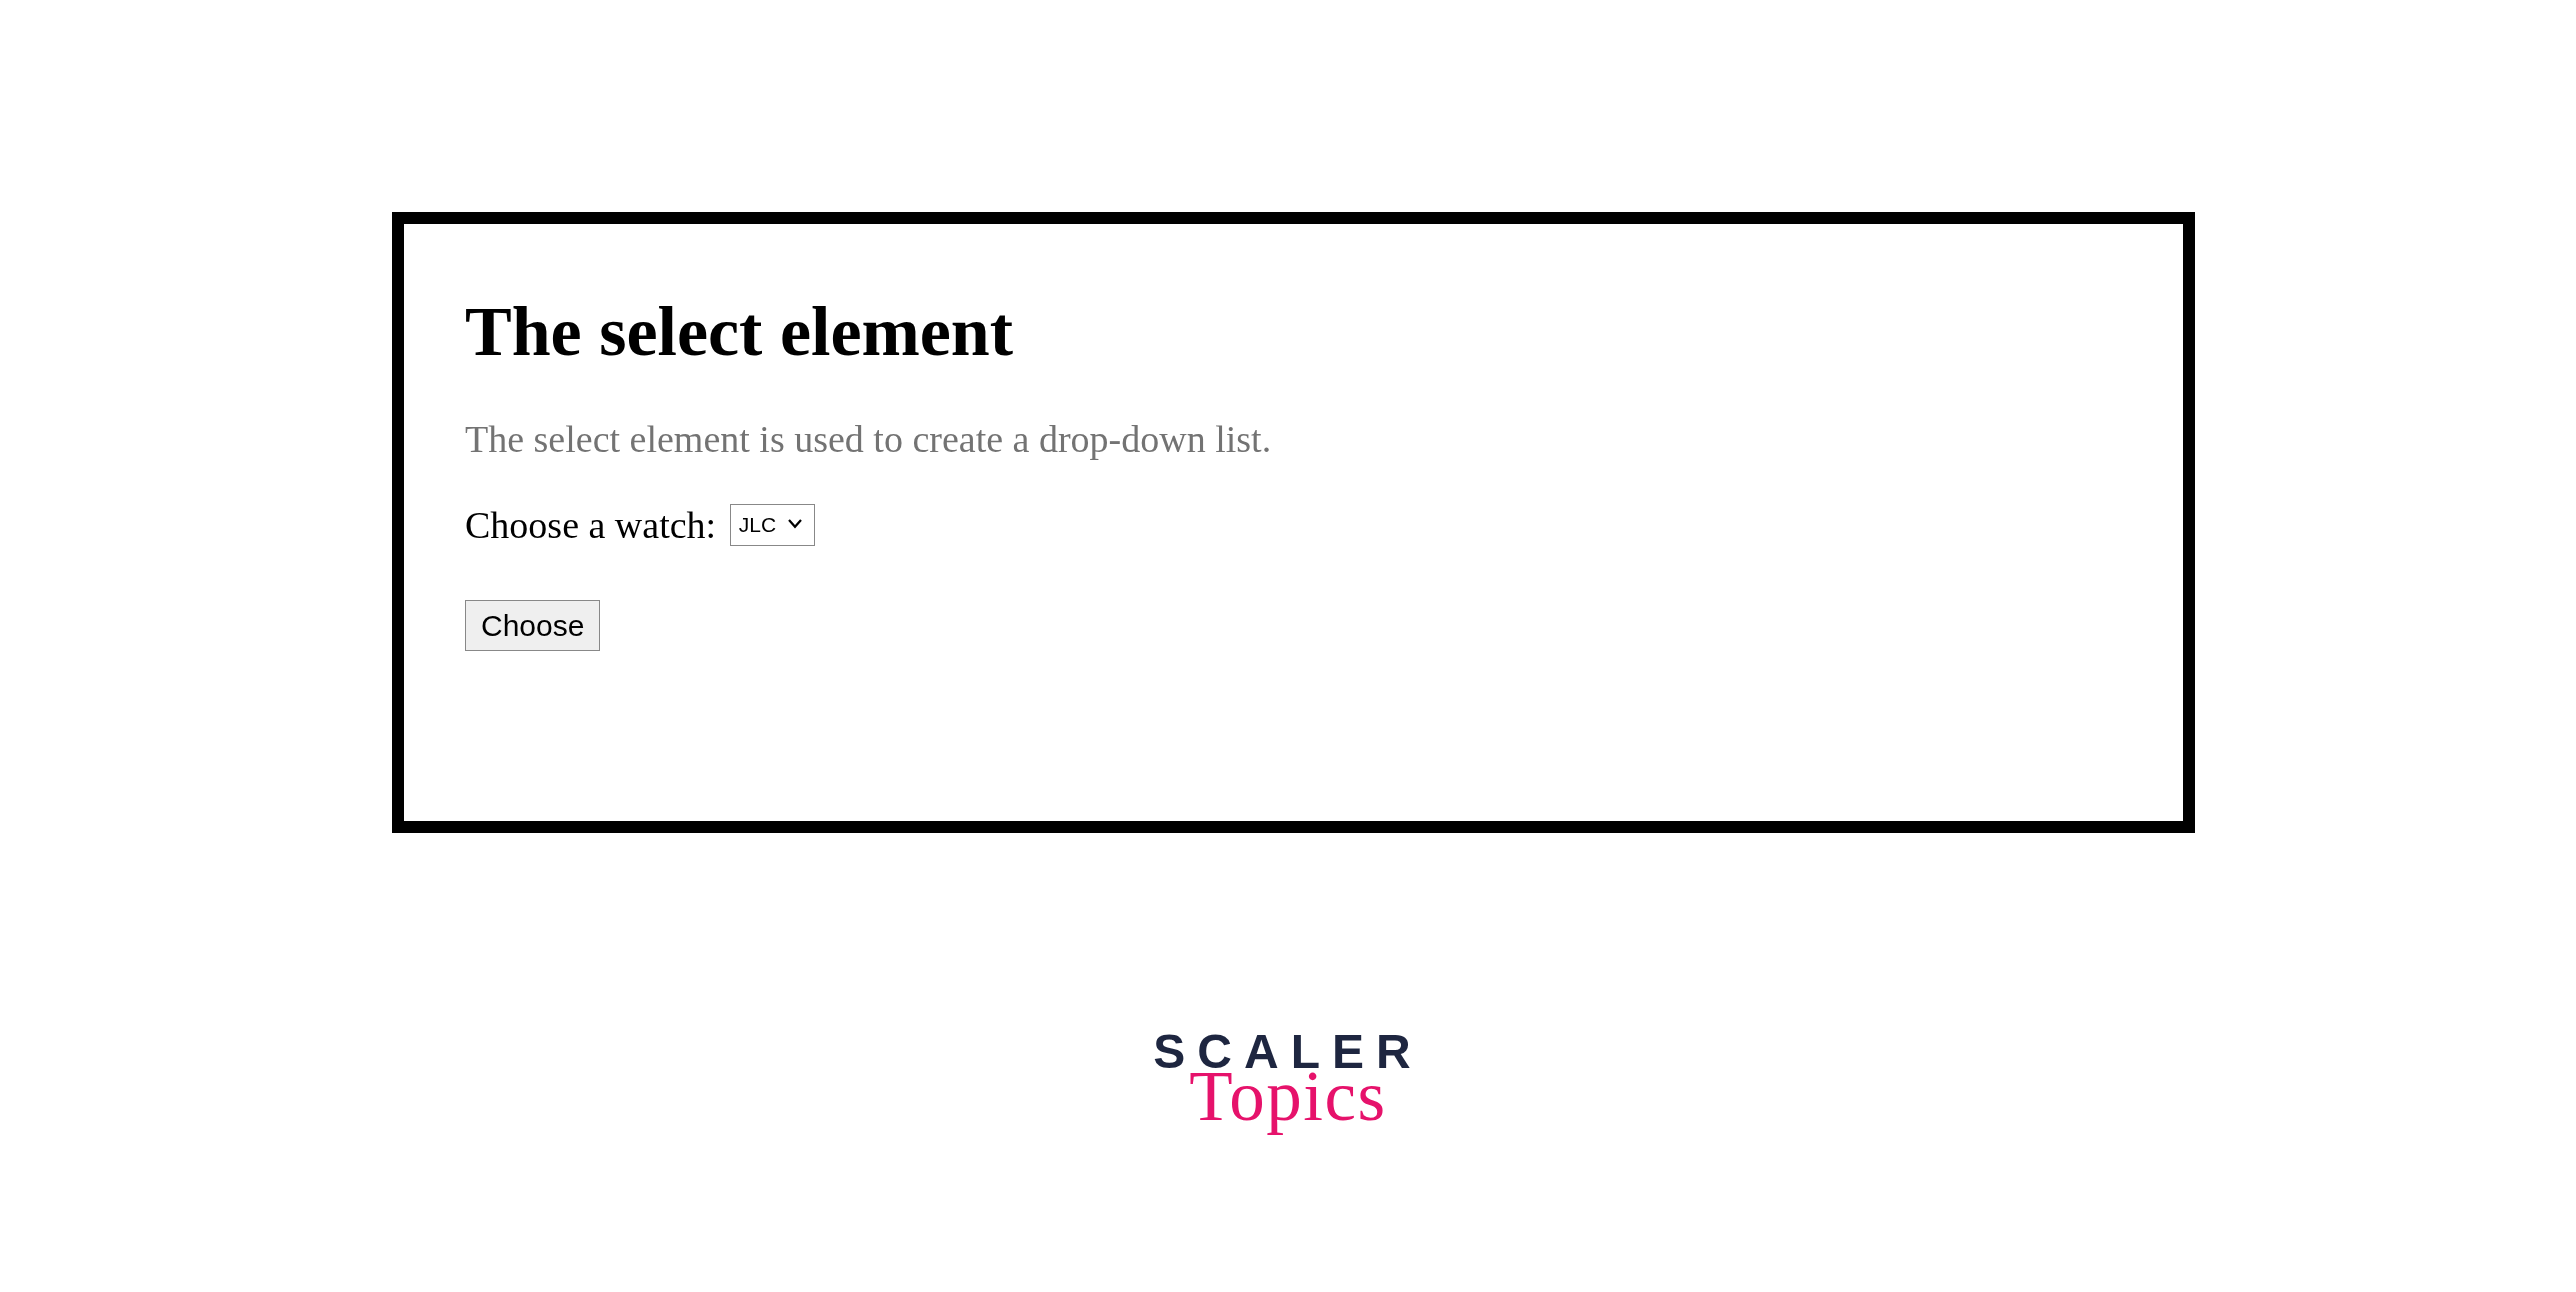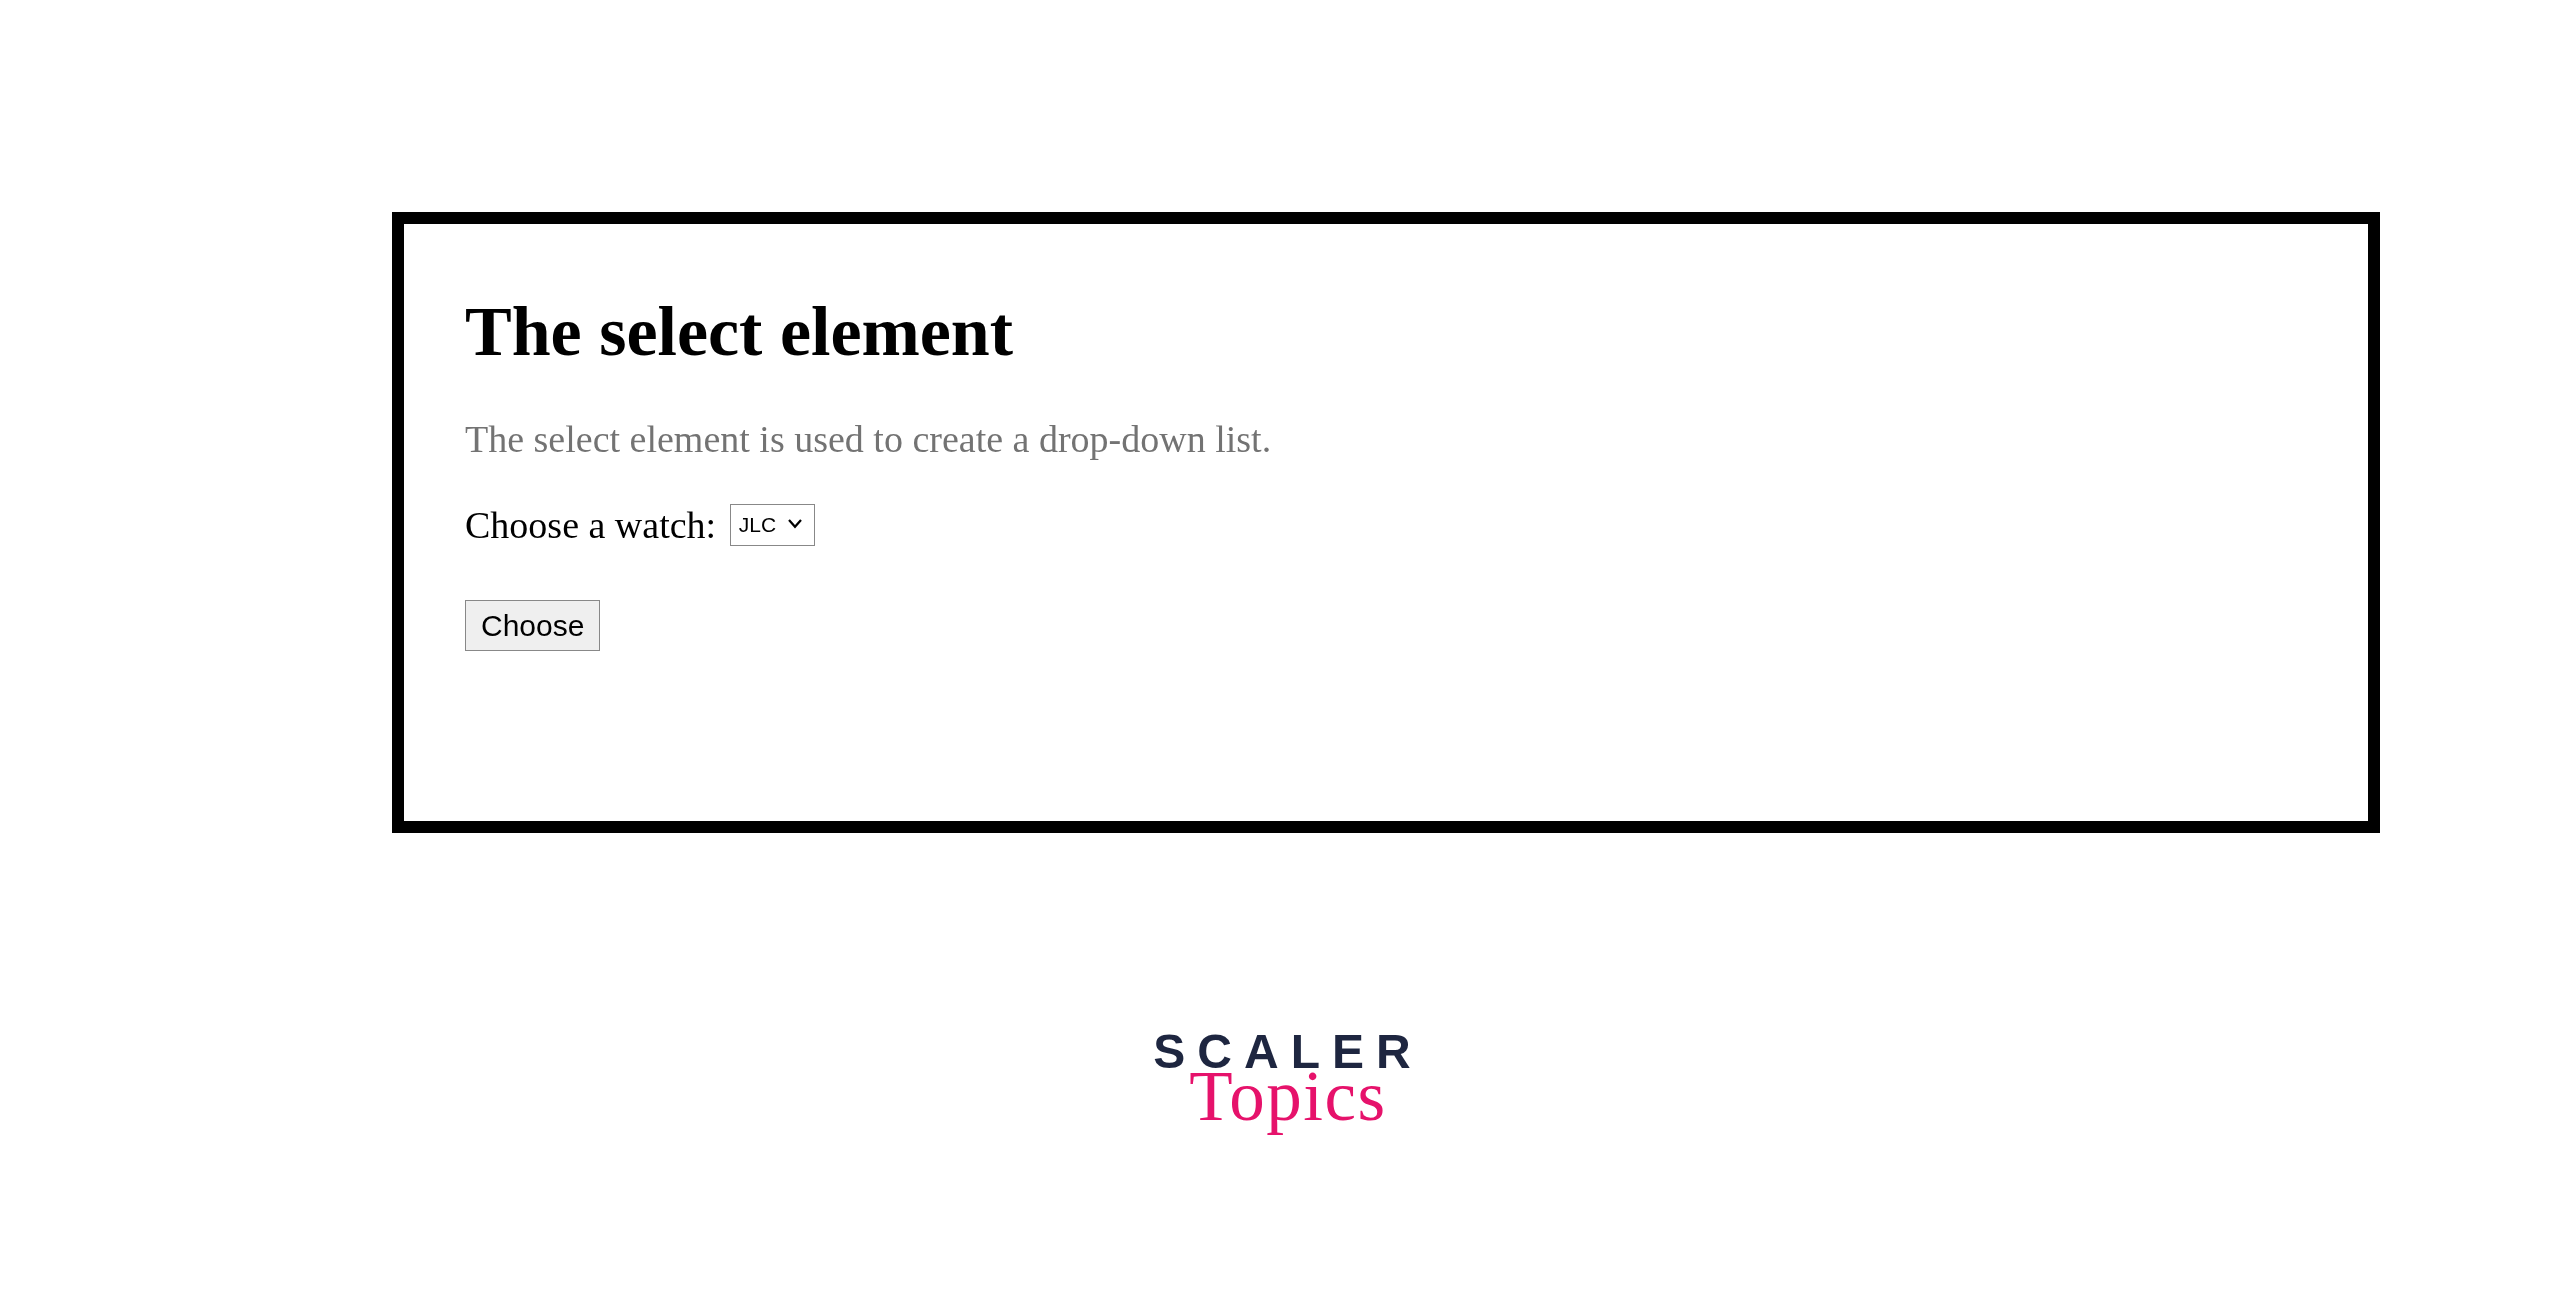--- a/index.html
+++ b/index.html
@@ -11,21 +11,21 @@
       background: #ffffff;
       width: 2576px;
       height: 1292px;
       position: relative;
       font-family: "Times New Roman", Times, serif;
     }
     .frame {
       position: absolute;
       left: 392px;
       top: 212px;
-      width: 1988px;
+      width: 1803px;
       height: 621px;
       border: 12px solid #000;
       background: #fff;
       padding: 68px 61px 45px 61px;
     }
     .heading {
       font-size: 70px;
       font-weight: bold;
       color: #000;
       margin-bottom: 45px;

